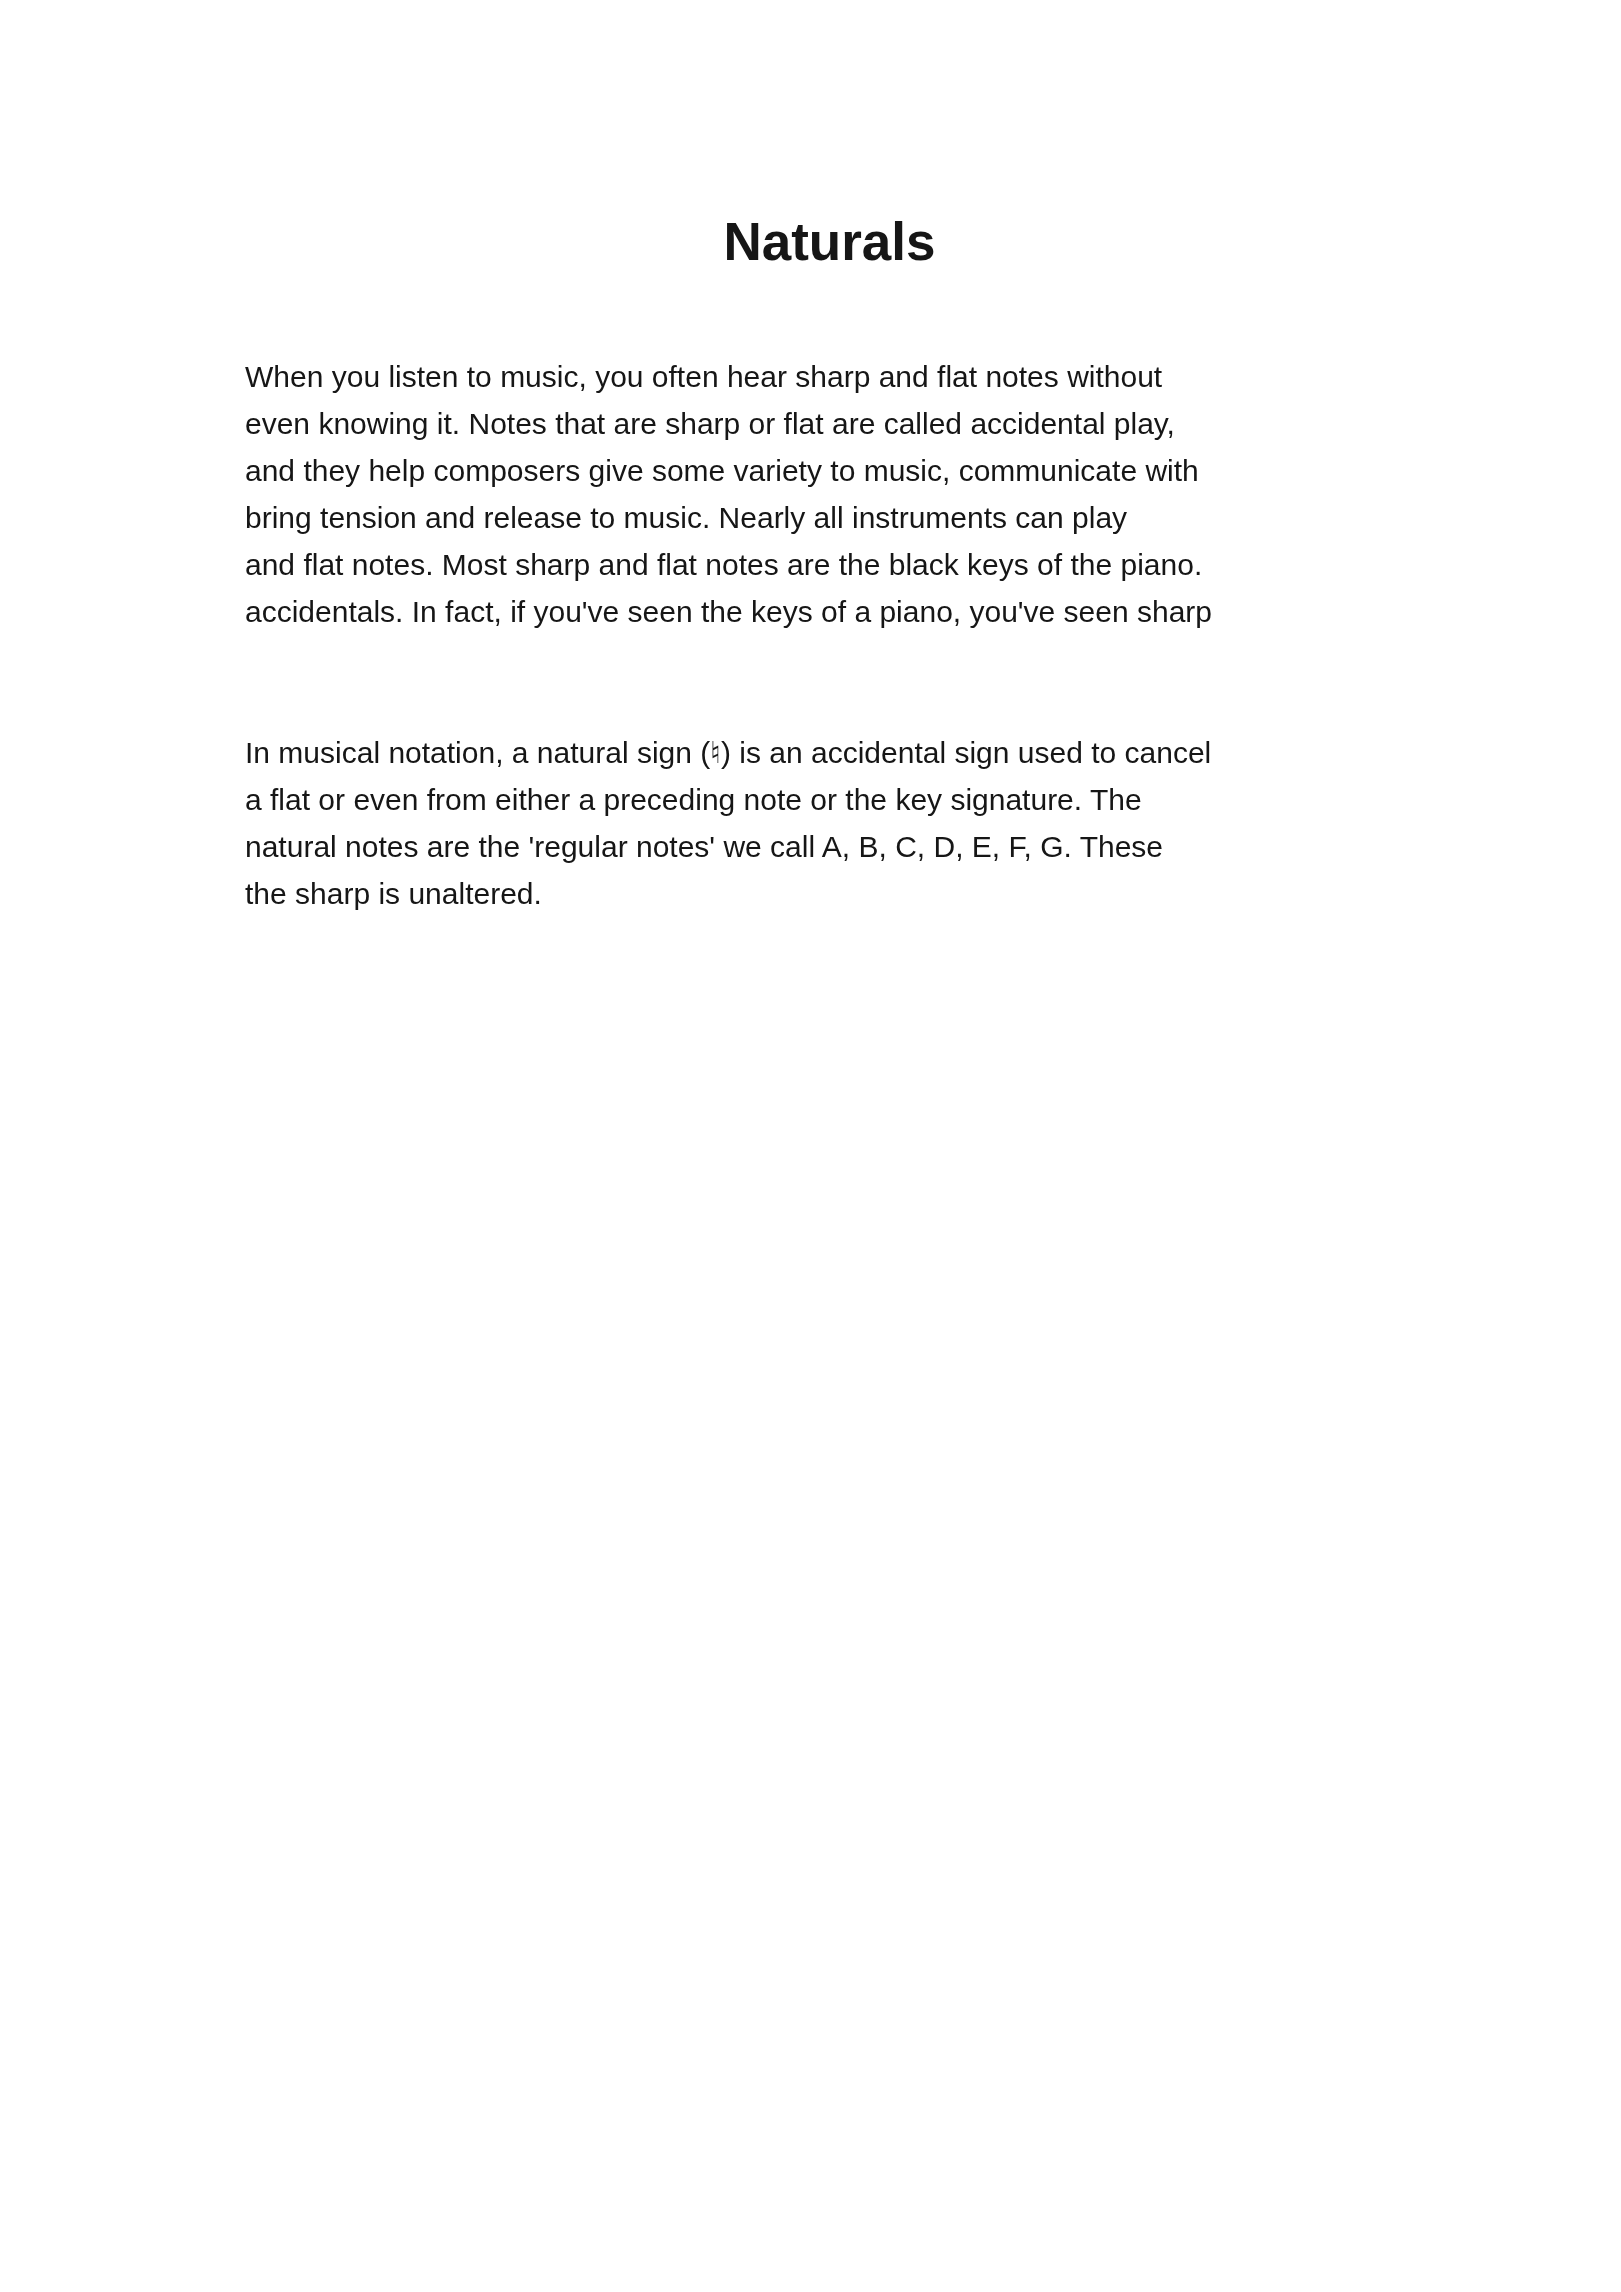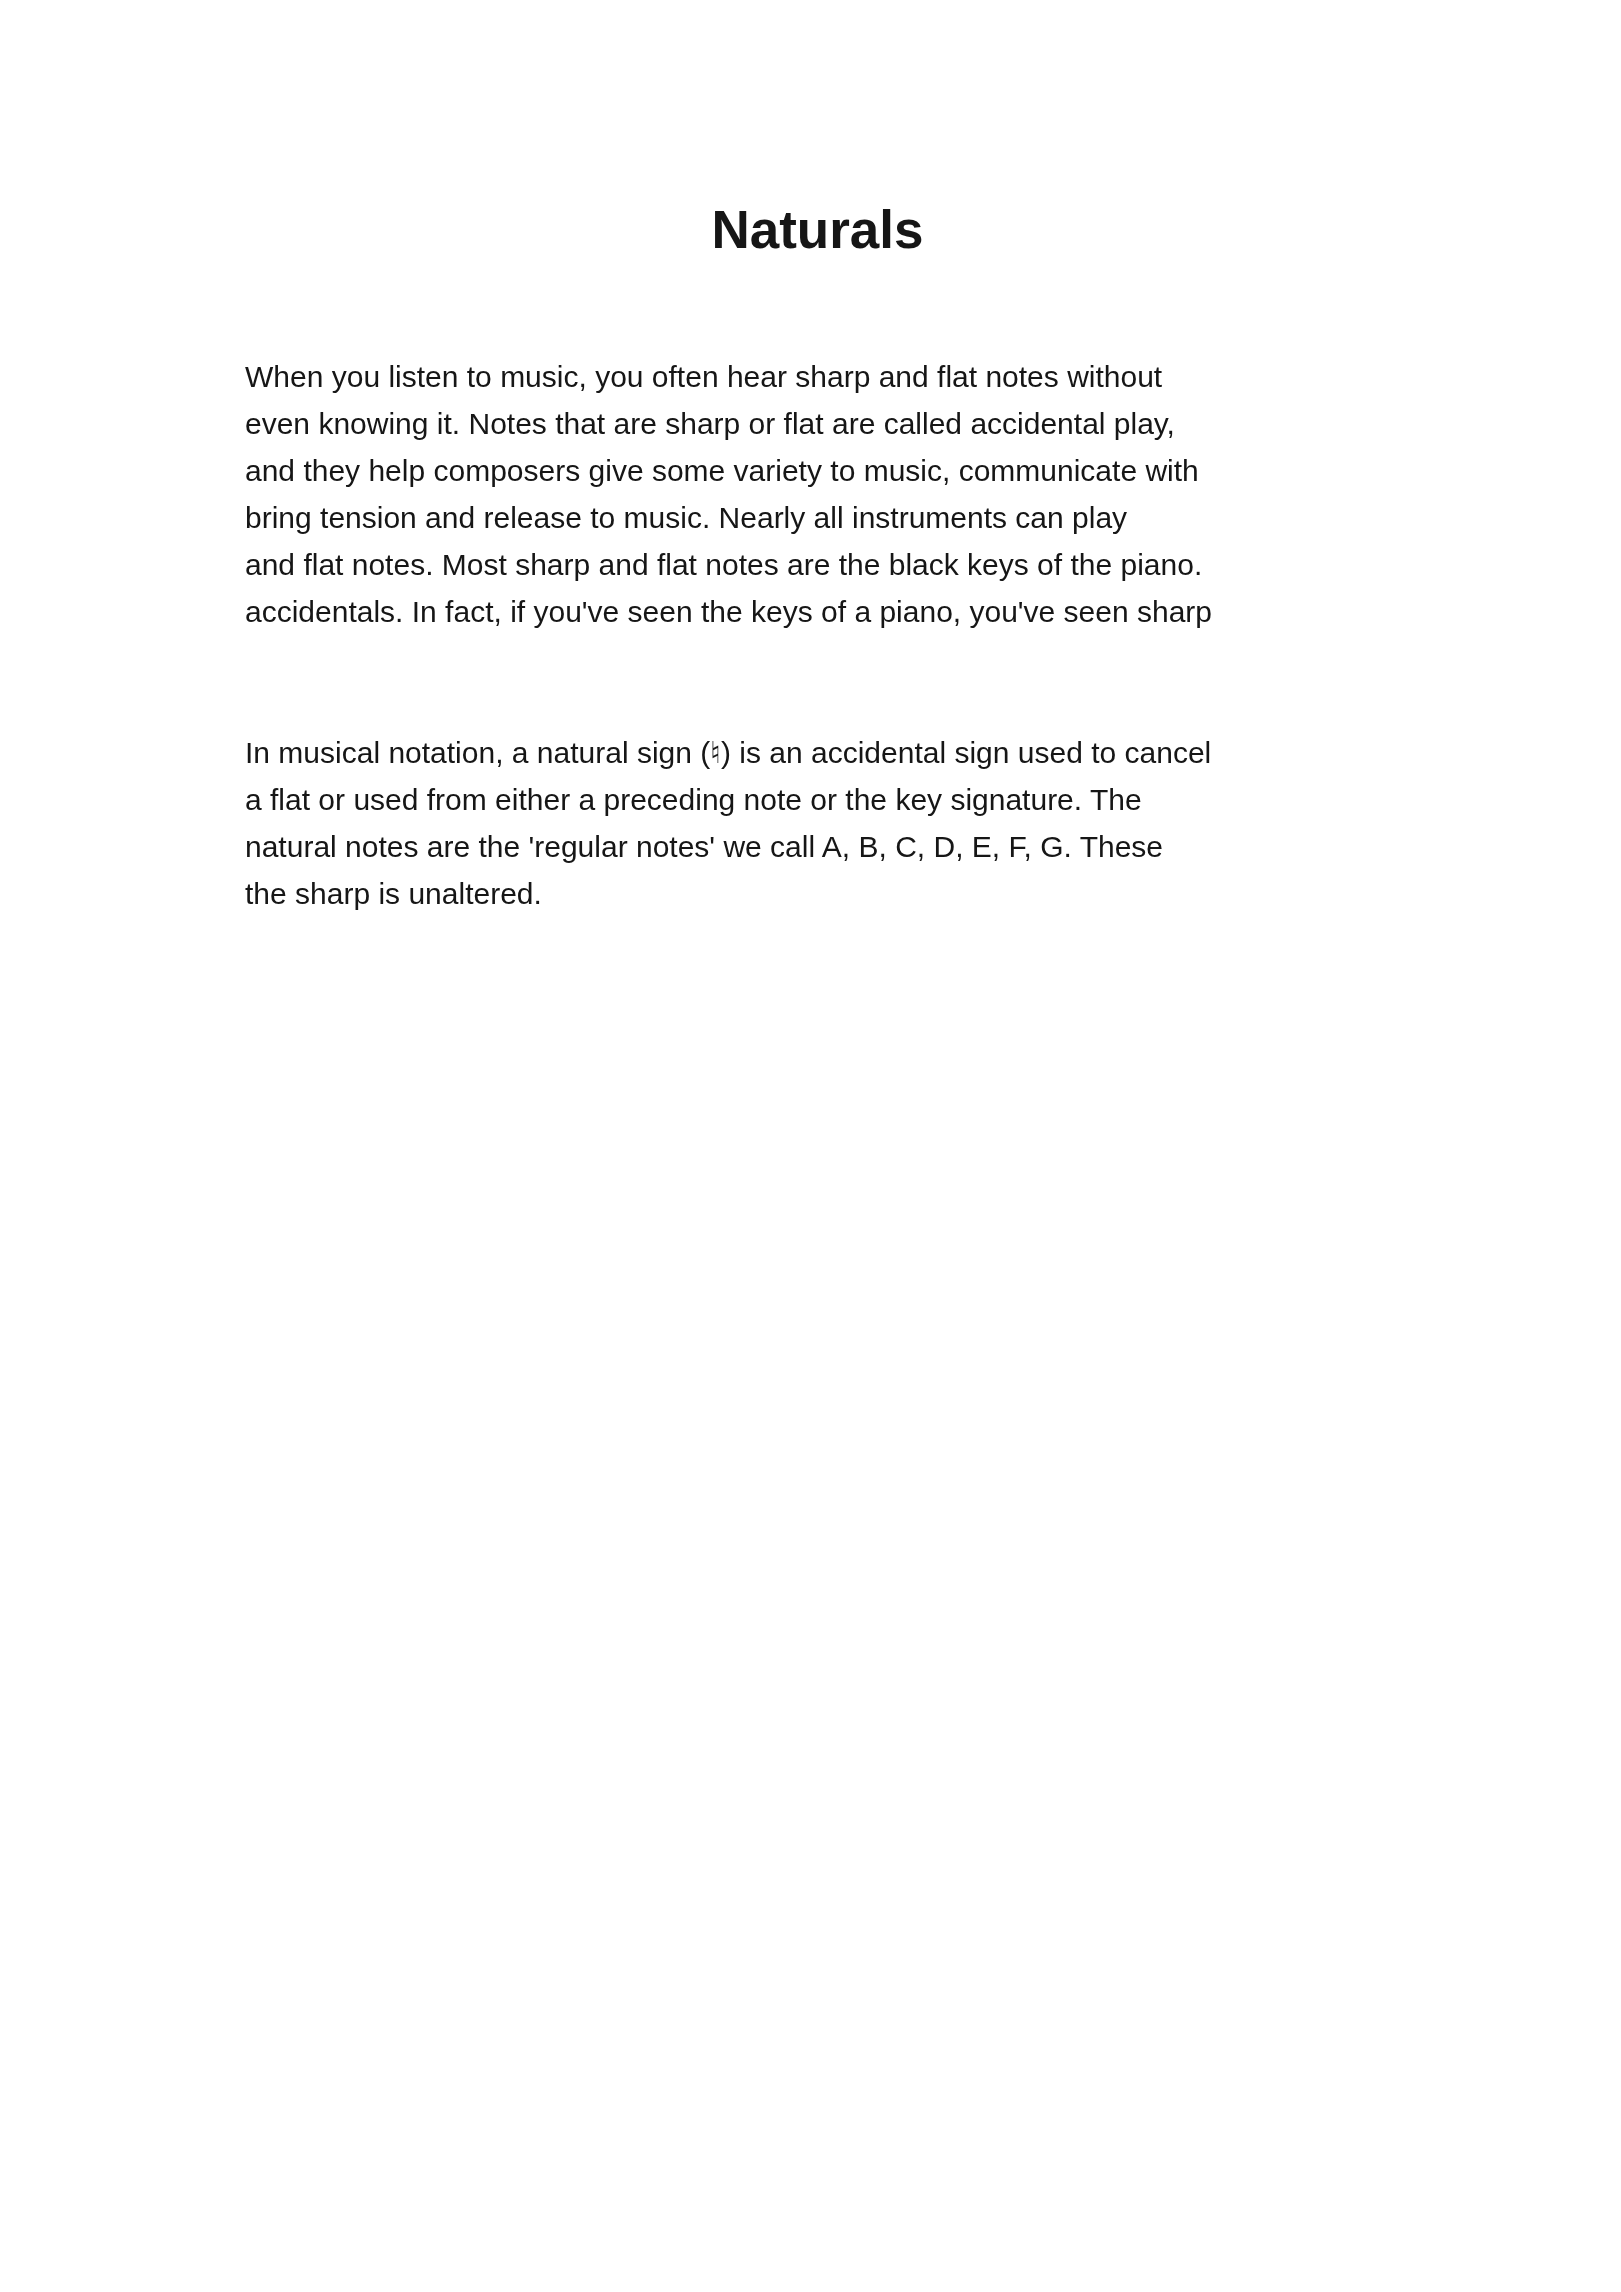--- a/index.html
+++ b/index.html
@@ -14,21 +14,21 @@
     background: #ffffff;
     overflow: hidden;
     font-family: "Liberation Sans", "DejaVu Sans", sans-serif;
     color: #161616;
   }
   .doc-title {
     position: absolute;
     left: 245px;
     width: 1137px;
     top: 194px;
-    margin: 4px;
+    margin: 16px;
     font-size: 53px;
     font-weight: bold;
     line-height: 63px;
     text-align: center;
     letter-spacing: 0px;
     color: #161616;
   }
   .paragraph {
     position: absolute;
     left: 245px;
@@ -55,19 +55,19 @@
     <div class="line">When you listen to music, you often hear sharp and flat notes without</div>
     <div class="line">even knowing it. Notes that are sharp or flat are called accidental play,</div>
     <div class="line">and they help composers give some variety to music, communicate with</div>
     <div class="line">bring tension and release to music. Nearly all instruments can play</div>
     <div class="line">and flat notes. Most sharp and flat notes are the black keys of the piano.</div>
     <div class="line">accidentals. In fact, if you've seen the keys of a piano, you've seen sharp</div>
   </div>
 
   <div class="paragraph p2">
     <div class="line">In musical notation, a natural sign (♮) is an accidental sign used to cancel</div>
-    <div class="line">a flat or used from either a preceding note or the key signature. The</div>
+    <div class="line">a flat or even from either a preceding note or the key signature. The</div>
     <div class="line">natural notes are the 'regular notes' we call A, B, C, D, E, F, G. These</div>
     <div class="line">the sharp is unaltered.</div>
   </div>
 
 </div>
 
 
 </body></html>

